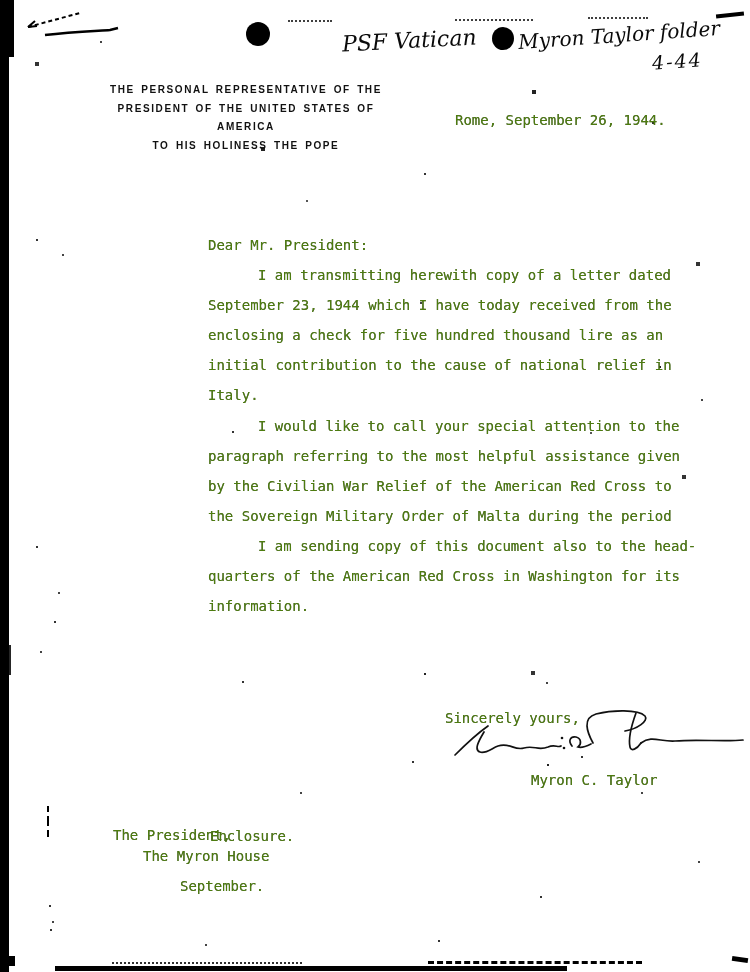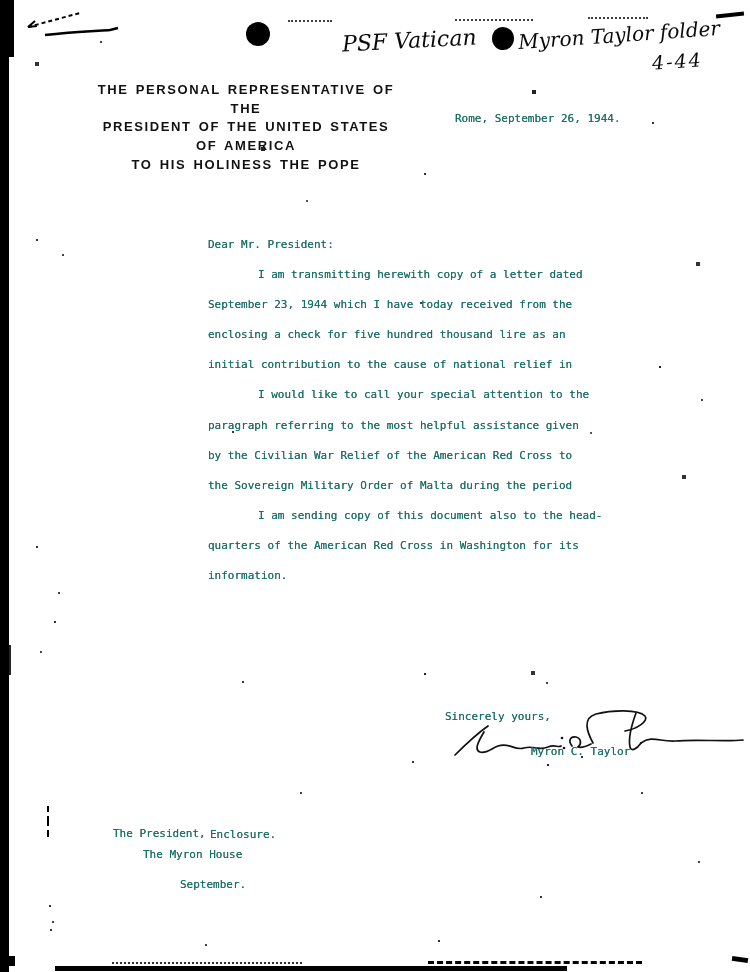--- a/index.html
+++ b/index.html
@@ -34,35 +34,35 @@
     white-space:nowrap;
   }
   .psf{left:342px;top:28px;font-size:22px;transform:rotate(-3deg);}
   .folder{left:518px;top:23px;font-size:20px;transform:rotate(-4deg);}
   .foldernum{left:652px;top:50px;font-size:19px;transform:rotate(-4deg);letter-spacing:2px;}
   
   .letterhead{
     position:absolute; left:96px; top:81px; width:300px;
     text-align:center; color:#111;
     font-family:"Liberation Sans", sans-serif; font-weight:700;
-    font-size:13px; letter-spacing:1.6px; word-spacing:2px; line-height:18.7px;
+    font-size:10px; letter-spacing:1.6px; word-spacing:2px; line-height:18.7px;
   }
   
   .typed{
-    position:absolute; color:#0f766e; font-size:11px; white-space:nowrap;
+    position:absolute; color:#4d7c0f; font-size:14px; white-space:nowrap;
     text-shadow:0 0 0.5px rgba(20,20,20,.65);
   }
   .dateline{left:455px;top:112px;}
   .body{left:208px;top:230px;width:452px;}
   .body .ln{height:30.1px;line-height:30.1px;white-space:nowrap;}
   .body .ind{padding-left:50px;}
   .body .ind-sm{padding-left:39px;}
   .valediction{left:445px;top:710px;}
   .signature{position:absolute;left:440px;top:702px;}
-  .signame{left:487px;top:745px;padding-left:44px;}
+  .signame{left:487px;top:772px;padding-left:44px;}
   .enclosure{left:210px;top:812px;margin-top:16px;}
   .a1{left:113px;top:818px;margin-top:9px;}
   .a2{left:143px;top:848px;}
   .a3{left:180px;top:878px;}
   
   .ldash{position:absolute;left:47px;width:2px;background:#000;}
   .ld1{top:806px;height:6px;}
   .ld2{top:816px;height:10px;}
   .ld3{top:830px;height:7px;}
   
@@ -124,20 +124,21 @@
   </div>
 
   <div class="typed dateline">Rome, September 26, 1944.</div>
 
   <div class="typed body">
     <div class="ln">Dear Mr. President:</div>
     <div class="ln ind">I am transmitting herewith copy of a letter dated</div>
     <div class="ln">September 23, 1944 which I have today received from the</div>
     <div class="ln">enclosing a check for five hundred thousand lire as an</div>
     <div class="ln">initial contribution to the cause of national relief in</div>
+    <div class="ln">Italy.</div>
     <div class="ln ind">I would like to call your special attention to the</div>
     <div class="ln">paragraph referring to the most helpful assistance given</div>
     <div class="ln">by the Civilian War Relief of the American Red Cross to</div>
     <div class="ln">the Sovereign Military Order of Malta during the period</div>
     <div class="ln ind">I am sending copy of this document also to the head-</div>
     <div class="ln">quarters of the American Red Cross in Washington for its</div>
     <div class="ln">information.</div>
   </div>
 
   <div class="typed valediction">Sincerely yours,</div>

